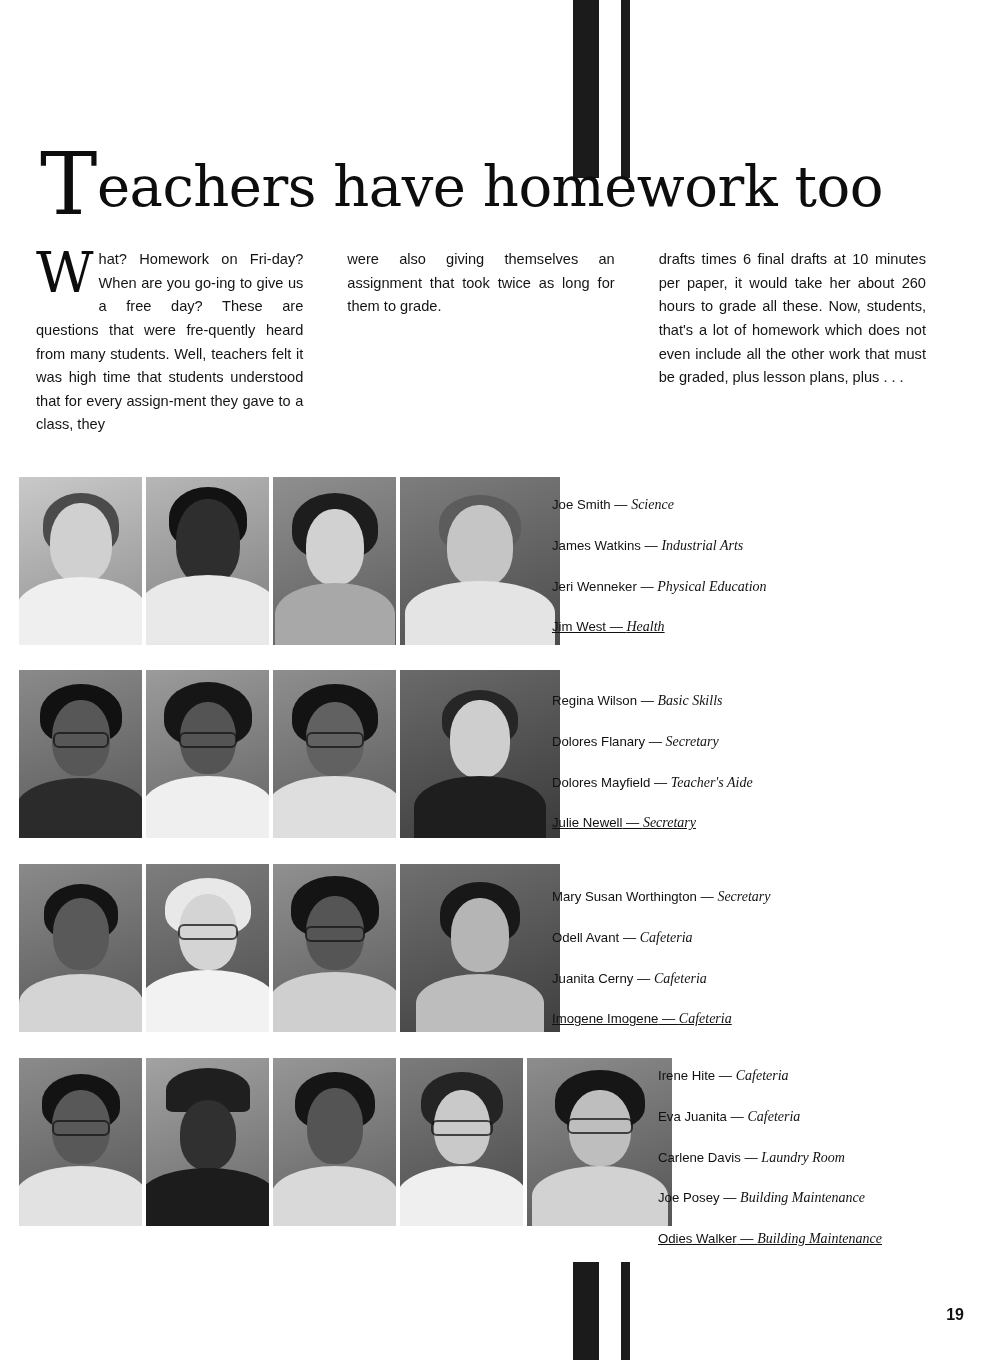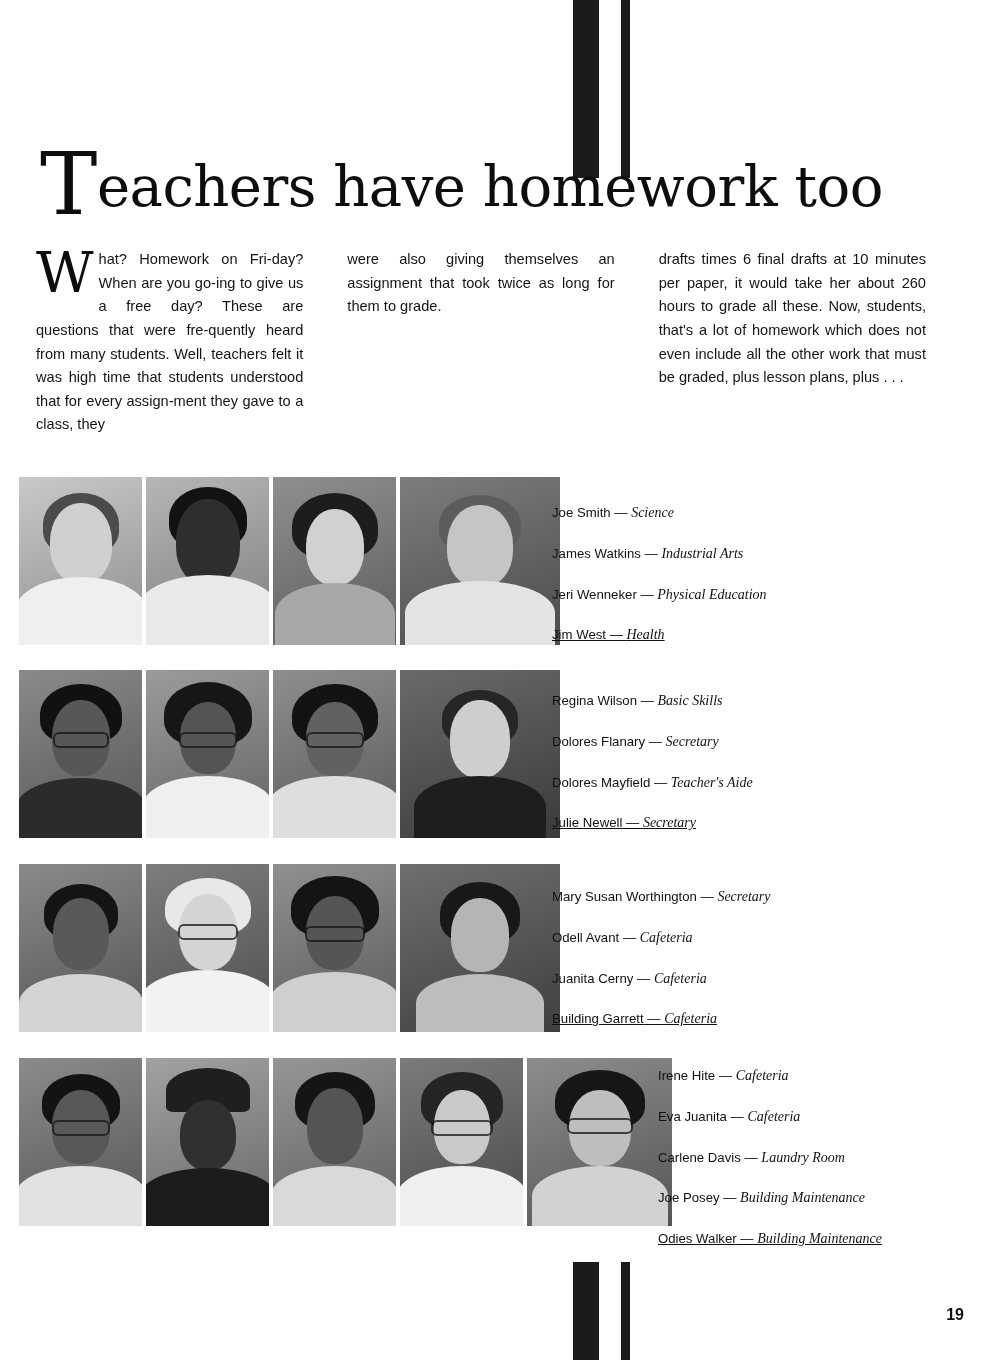--- a/index.html
+++ b/index.html
@@ -237,21 +237,21 @@
       <div class="shoulders" style="width:120px;height:62px;background:#a8a8a8;"></div>
     </div>
     <div class="photo" style="width:160px;height:168px;">
       <div class="bg" style="background:linear-gradient(160deg,#7d7d7d,#4c4c4c);"></div>
       <div class="hair" style="top:18px;width:82px;height:58px;background:#5c5c5c;"></div>
       <div class="head" style="top:28px;width:66px;height:82px;background:#cfc4b8;"></div>
       <div class="shoulders" style="width:150px;height:64px;background:#e4e4e4;"></div>
     </div>
   </div>
 </div>
-<div class="caption-list" style="left:552px; top:497px;margin-top:8px;">
+<div class="caption-list" style="left:552px; top:497px;">
   <div class="cap-line"><span class="cap-name">Joe Smith</span><span class="cap-dash"> — </span><span class="cap-role">Science</span></div>
   <div class="cap-line"><span class="cap-name">James Watkins</span><span class="cap-dash"> — </span><span class="cap-role">Industrial Arts</span></div>
   <div class="cap-line"><span class="cap-name">Jeri Wenneker</span><span class="cap-dash"> — </span><span class="cap-role">Physical Education</span></div>
   <div class="cap-line"><span class="cap-name">Jim West</span><span class="cap-dash"> — </span><span class="cap-role">Health</span></div>
 </div>
 
 <div class="photo-block" style="left:19px; top:670px;">
   <div class="photo-row">
     <div class="photo" style="width:123px;height:168px;">
       <div class="bg" style="background:linear-gradient(160deg,#8a8a8a,#565656);"></div>
@@ -316,21 +316,21 @@
       <div class="hair" style="top:18px;width:80px;height:62px;background:#1d1713;"></div>
       <div class="head" style="top:34px;width:58px;height:74px;background:#c9b29c;"></div>
       <div class="shoulders" style="width:128px;height:58px;background:#bdbdbd;"></div>
     </div>
   </div>
 </div>
 <div class="caption-list" style="left:552px; top:889px;">
   <div class="cap-line"><span class="cap-name">Mary Susan Worthington</span><span class="cap-dash"> — </span><span class="cap-role">Secretary</span></div>
   <div class="cap-line"><span class="cap-name">Odell Avant</span><span class="cap-dash"> — </span><span class="cap-role">Cafeteria</span></div>
   <div class="cap-line"><span class="cap-name">Juanita Cerny</span><span class="cap-dash"> — </span><span class="cap-role">Cafeteria</span></div>
-  <div class="cap-line"><span class="cap-name">Building Garrett</span><span class="cap-dash"> — </span><span class="cap-role">Cafeteria</span></div>
+  <div class="cap-line"><span class="cap-name">Imogene Imogene</span><span class="cap-dash"> — </span><span class="cap-role">Cafeteria</span></div>
 </div>
 
 <div class="photo-block" style="left:19px; top:1058px;">
   <div class="photo-row">
     <div class="photo" style="width:123px;height:168px;">
       <div class="bg" style="background:linear-gradient(160deg,#8b8b8b,#565656);"></div>
       <div class="hair" style="top:16px;width:78px;height:56px;background:#161211;"></div>
       <div class="head" style="top:32px;width:58px;height:74px;background:#6e5342;"></div>
       <div class="glasses" style="top:62px;width:54px;"></div>
       <div class="shoulders" style="width:132px;height:60px;background:#e5e2da;"></div>

